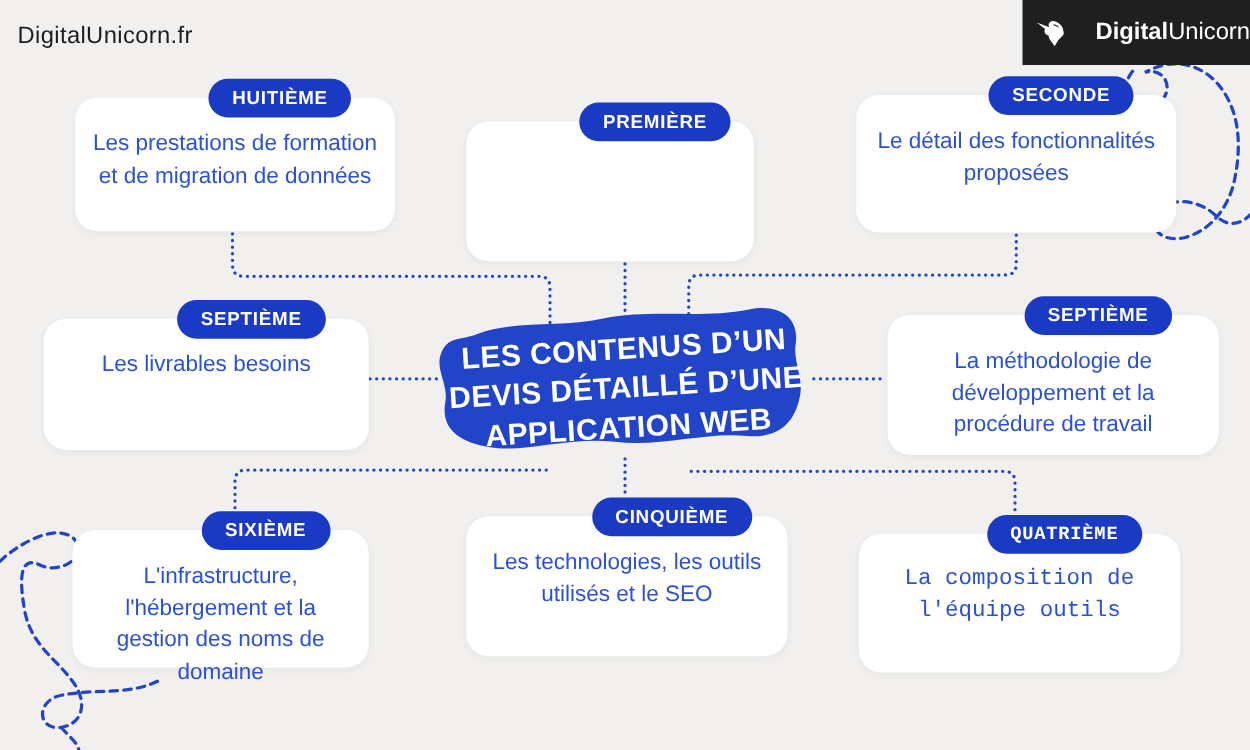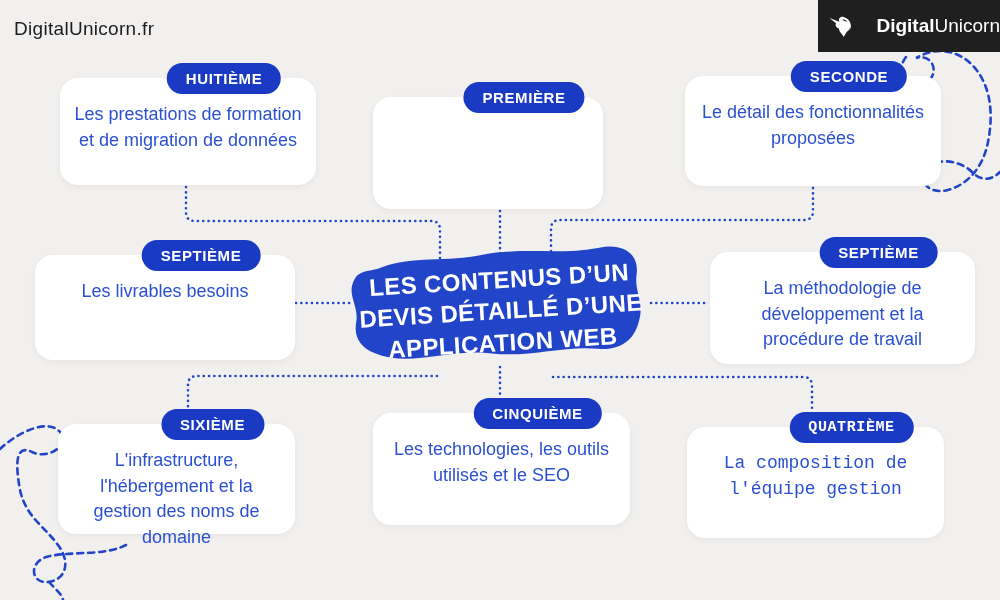--- a/index.html
+++ b/index.html
@@ -160,14 +160,14 @@
   <div>L'infrastructure, l'hébergement et la gestion des noms de domaine</div>
 </div>
 
 <div class="card card-cinquieme">
   <div class="pill">CINQUIÈME</div>
   <div>Les technologies, les outils utilisés et le SEO</div>
 </div>
 
 <div class="card card-quatrieme">
   <div class="pill">QUATRIÈME</div>
-  <div>La composition de l'équipe gestion</div>
+  <div>La composition de l'équipe outils</div>
 </div>
 
 </body></html>

